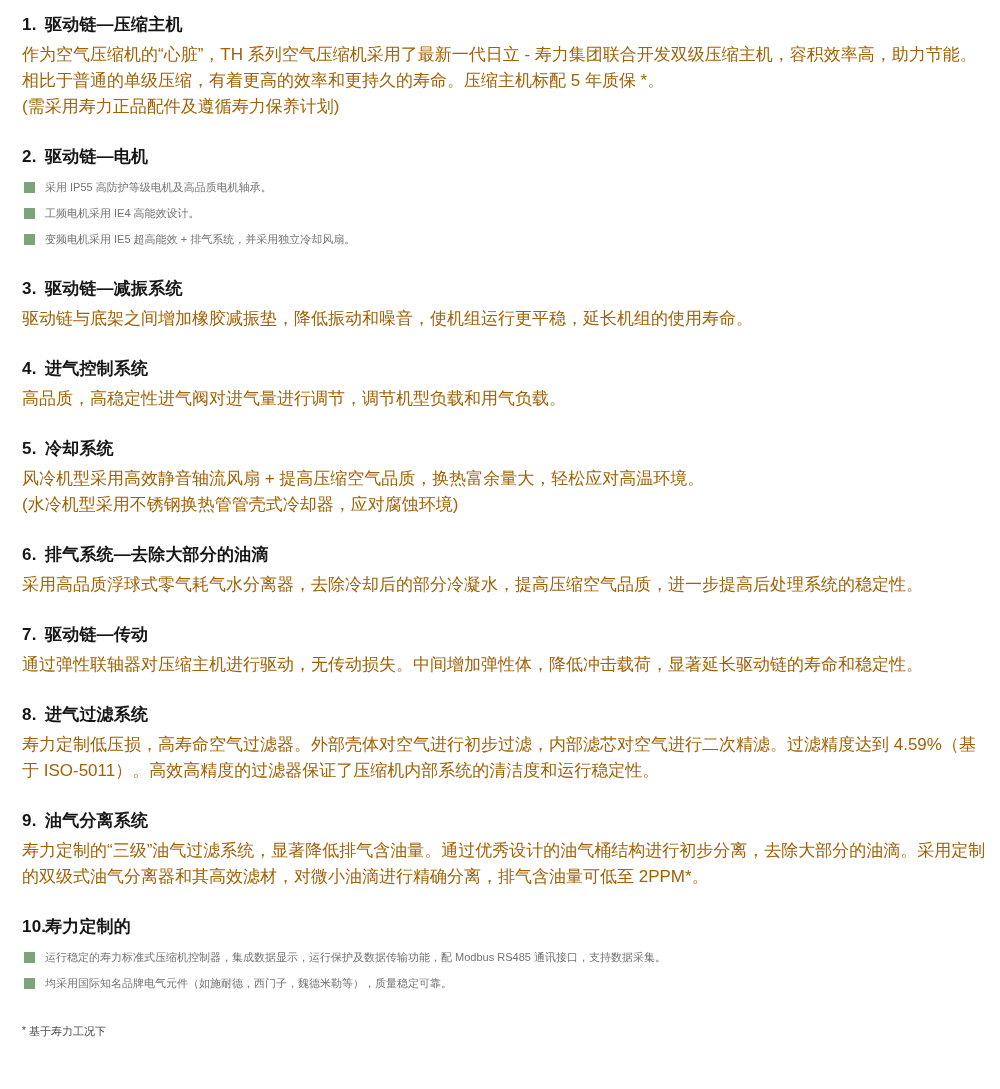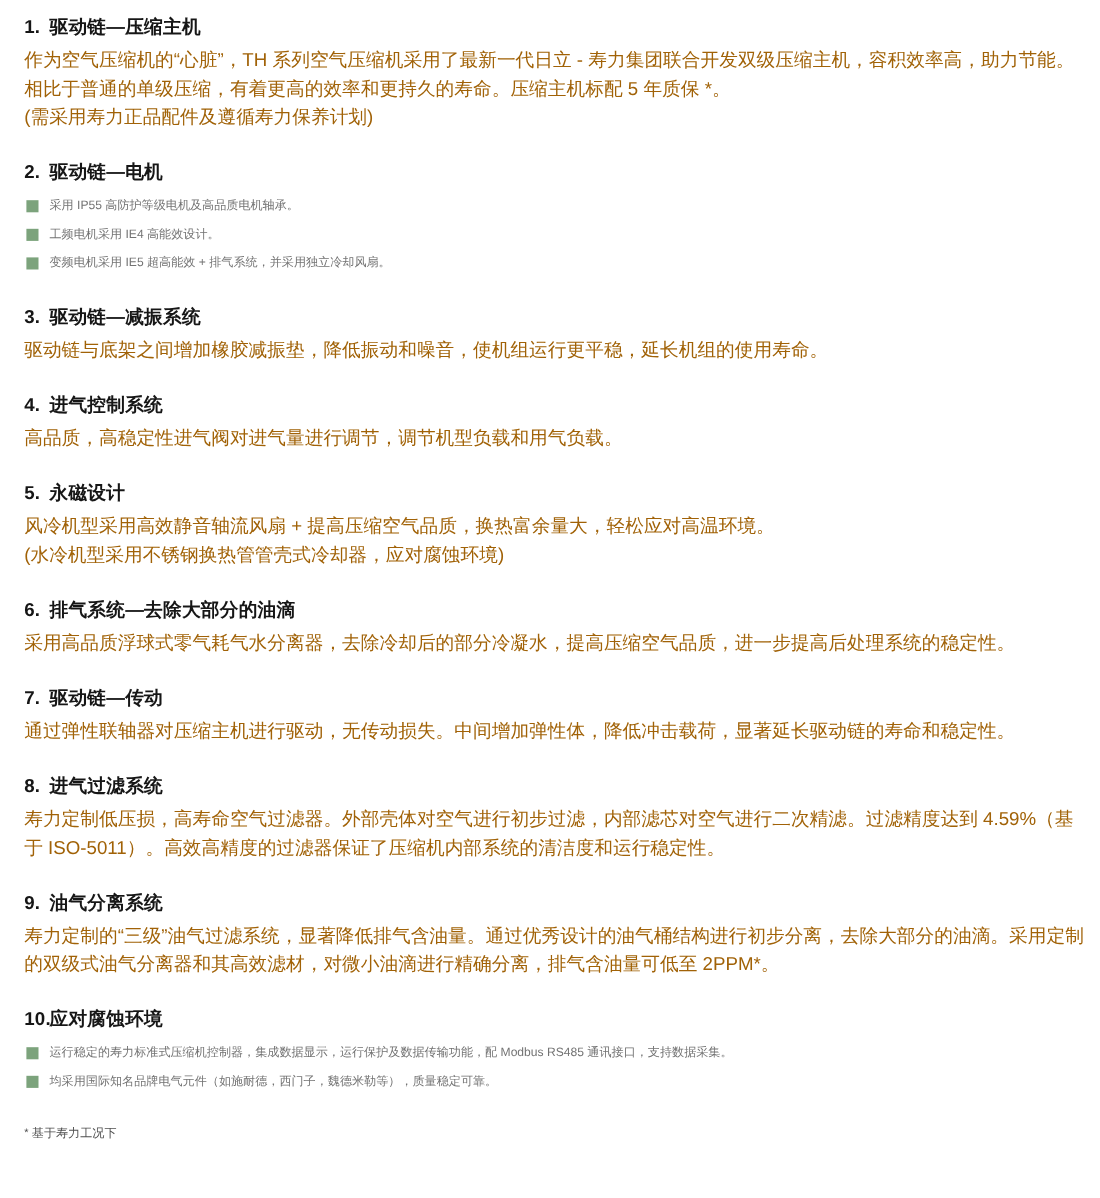--- a/index.html
+++ b/index.html
@@ -104,21 +104,21 @@
       <section class="feature-section">
         <h2 class="sec-heading">
           <span class="sec-num">4.</span>
           <span class="sec-title">进气控制系统</span>
         </h2>
         <p class="body-text">高品质，高稳定性进气阀对进气量进行调节，调节机型负载和用气负载。</p>
       </section>
       <section class="feature-section">
         <h2 class="sec-heading">
           <span class="sec-num">5.</span>
-          <span class="sec-title">永磁设计</span>
+          <span class="sec-title">冷却系统</span>
         </h2>
         <p class="body-text">风冷机型采用高效静音轴流风扇 + 提高压缩空气品质，换热富余量大，轻松应对高温环境。</p>
         <p class="body-text">(水冷机型采用不锈钢换热管管壳式冷却器，应对腐蚀环境)</p>
       </section>
       <section class="feature-section">
         <h2 class="sec-heading">
           <span class="sec-num">6.</span>
           <span class="sec-title">排气系统—去除大部分的油滴</span>
         </h2>
         <p class="body-text">采用高品质浮球式零气耗气水分离器，去除冷却后的部分冷凝水，提高压缩空气品质，进一步提高后处理系统的稳定性。</p>
@@ -140,21 +140,21 @@
       <section class="feature-section">
         <h2 class="sec-heading">
           <span class="sec-num">9.</span>
           <span class="sec-title">油气分离系统</span>
         </h2>
         <p class="body-text">寿力定制的“三级”油气过滤系统，显著降低排气含油量。通过优秀设计的油气桶结构进行初步分离，去除大部分的油滴。采用定制的双级式油气分离器和其高效滤材，对微小油滴进行精确分离，排气含油量可低至 2PPM*。</p>
       </section>
       <section class="feature-section">
         <h2 class="sec-heading">
           <span class="sec-num">10.</span>
-          <span class="sec-title">应对腐蚀环境</span>
+          <span class="sec-title">寿力定制的</span>
         </h2>
         <ul class="bullet-list">
           <li><span class="bullet-square" style="background: rgb(124, 163, 124);"></span><span>运行稳定的寿力标准式压缩机控制器，集成数据显示，运行保护及数据传输功能，配 Modbus RS485 通讯接口，支持数据采集。</span></li>
           <li><span class="bullet-square" style="background: rgb(124, 163, 124);"></span><span>均采用国际知名品牌电气元件（如施耐德，西门子，魏德米勒等），质量稳定可靠。</span></li>
         </ul>
       </section>
     </div>
   <p class="footnote">
     <span class="fn-marker">*</span><span>基于寿力工况下</span>
   </p>

